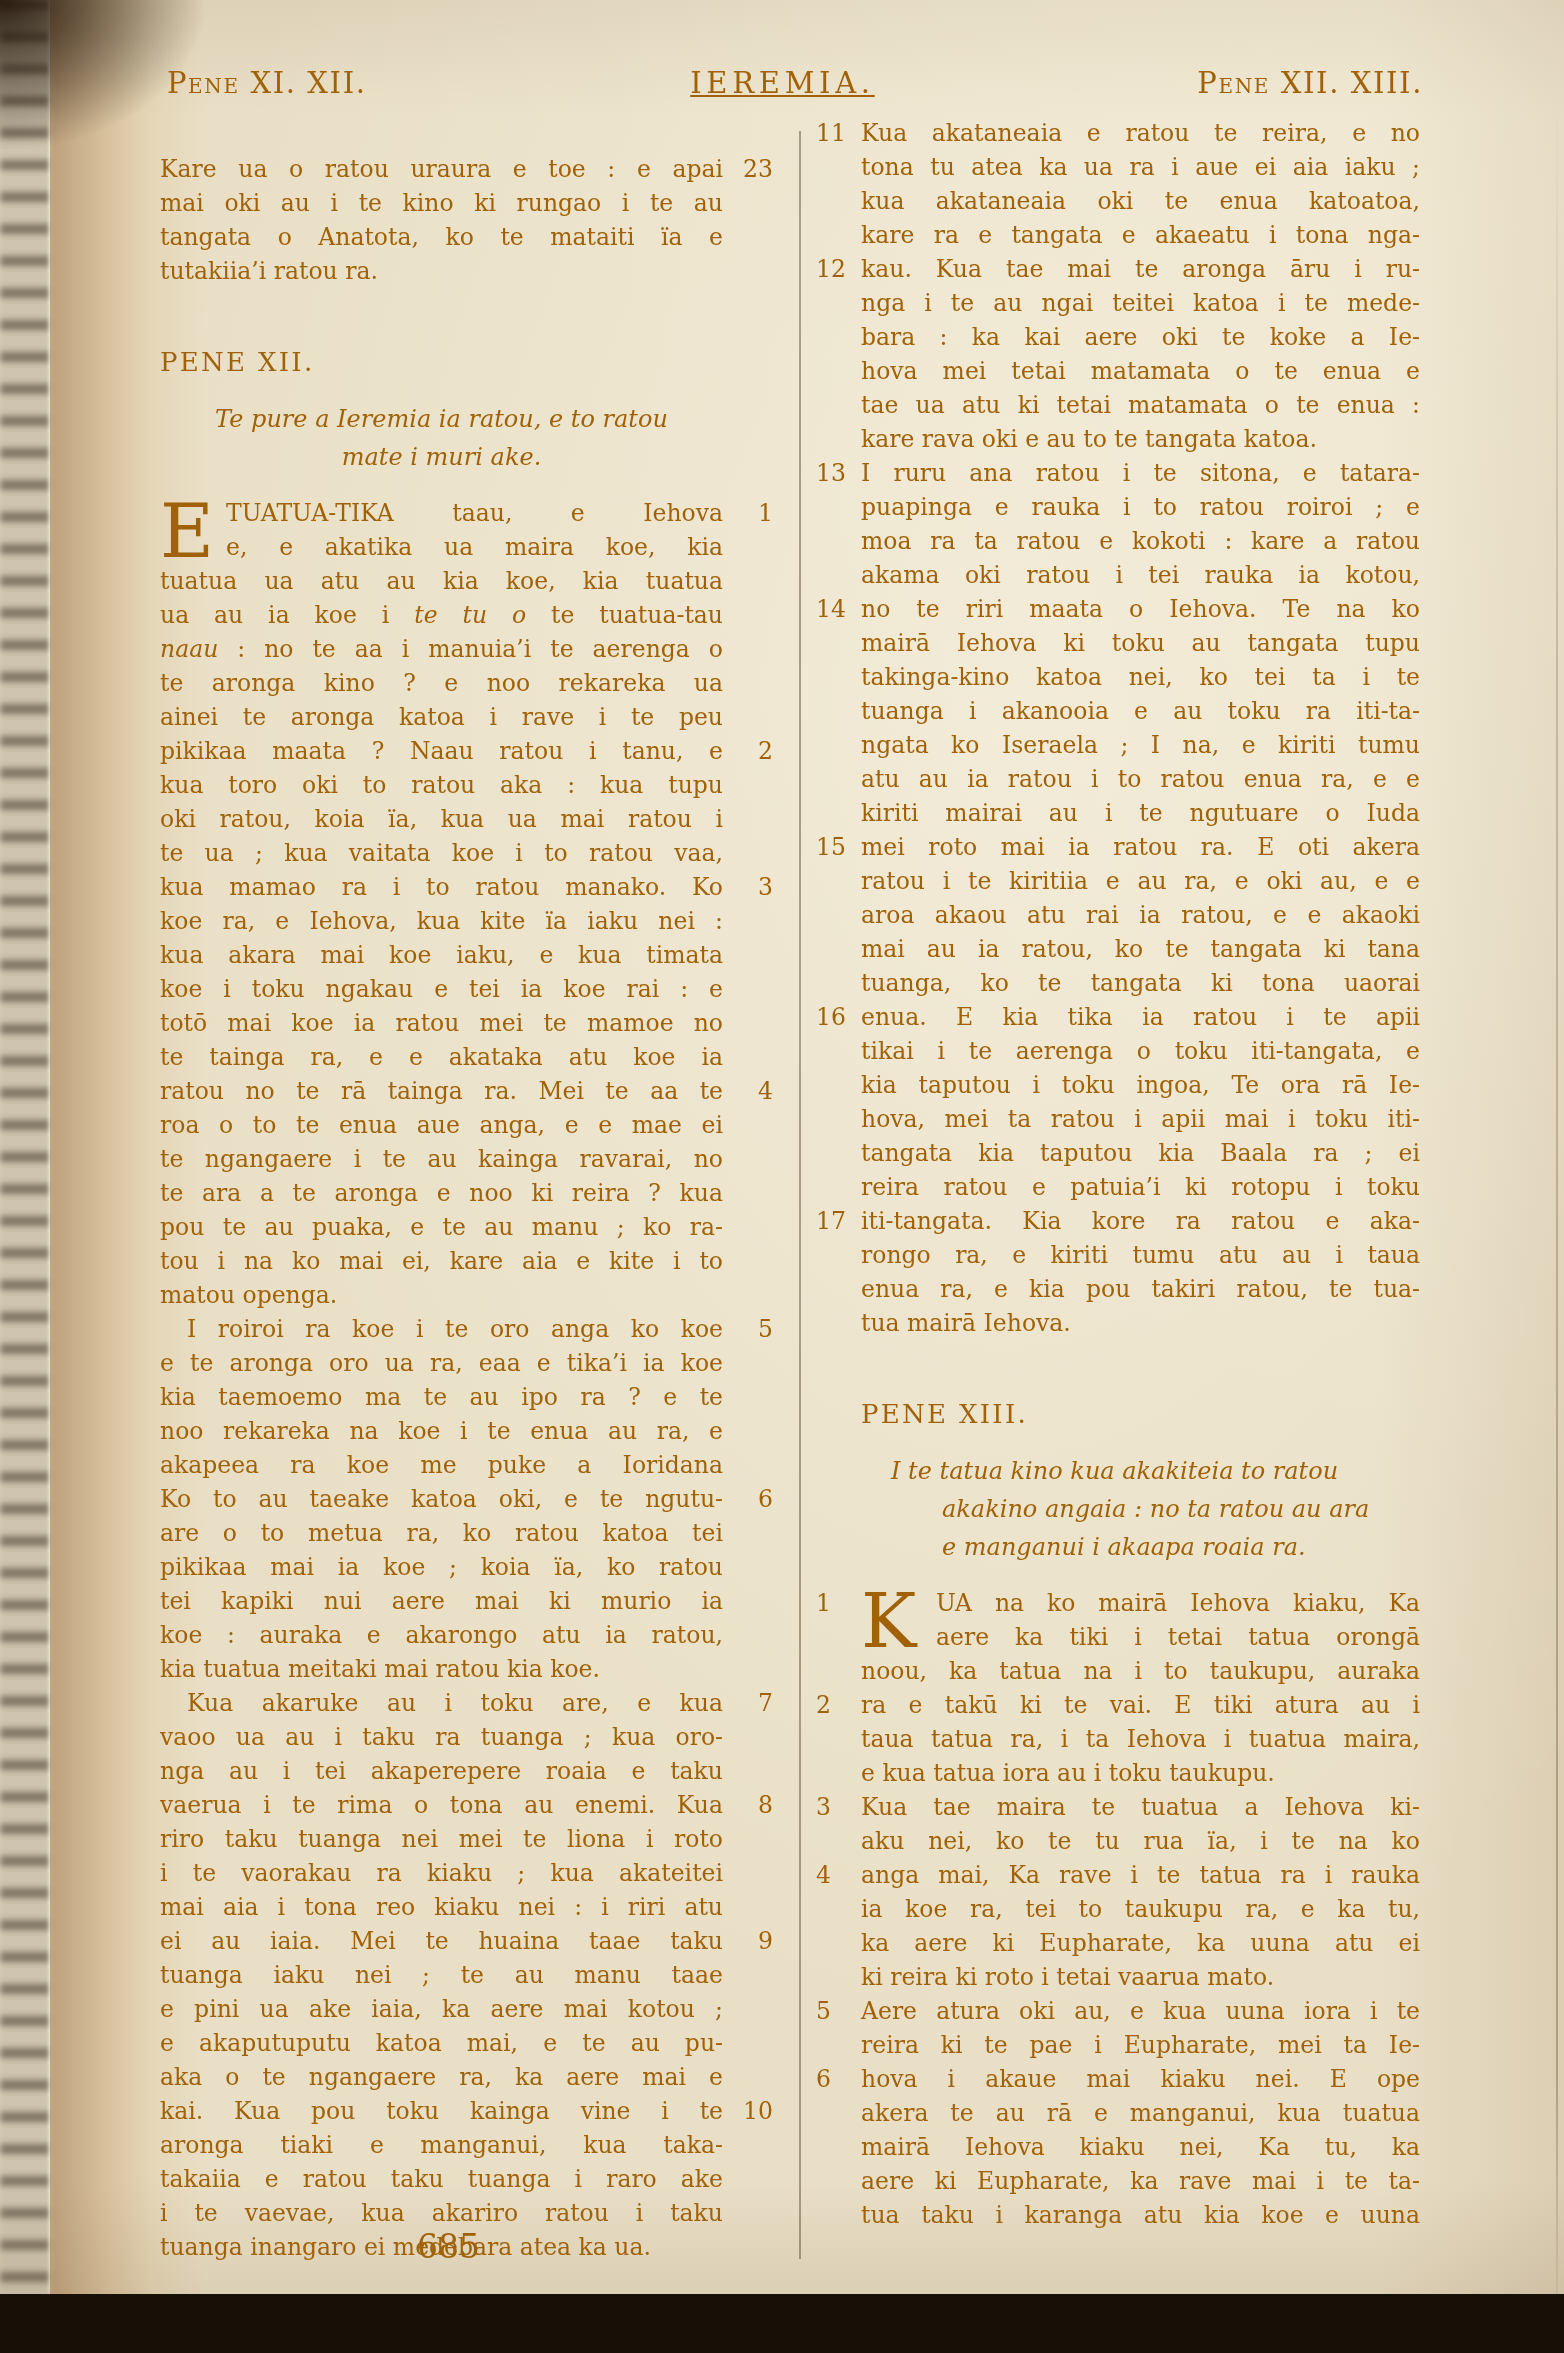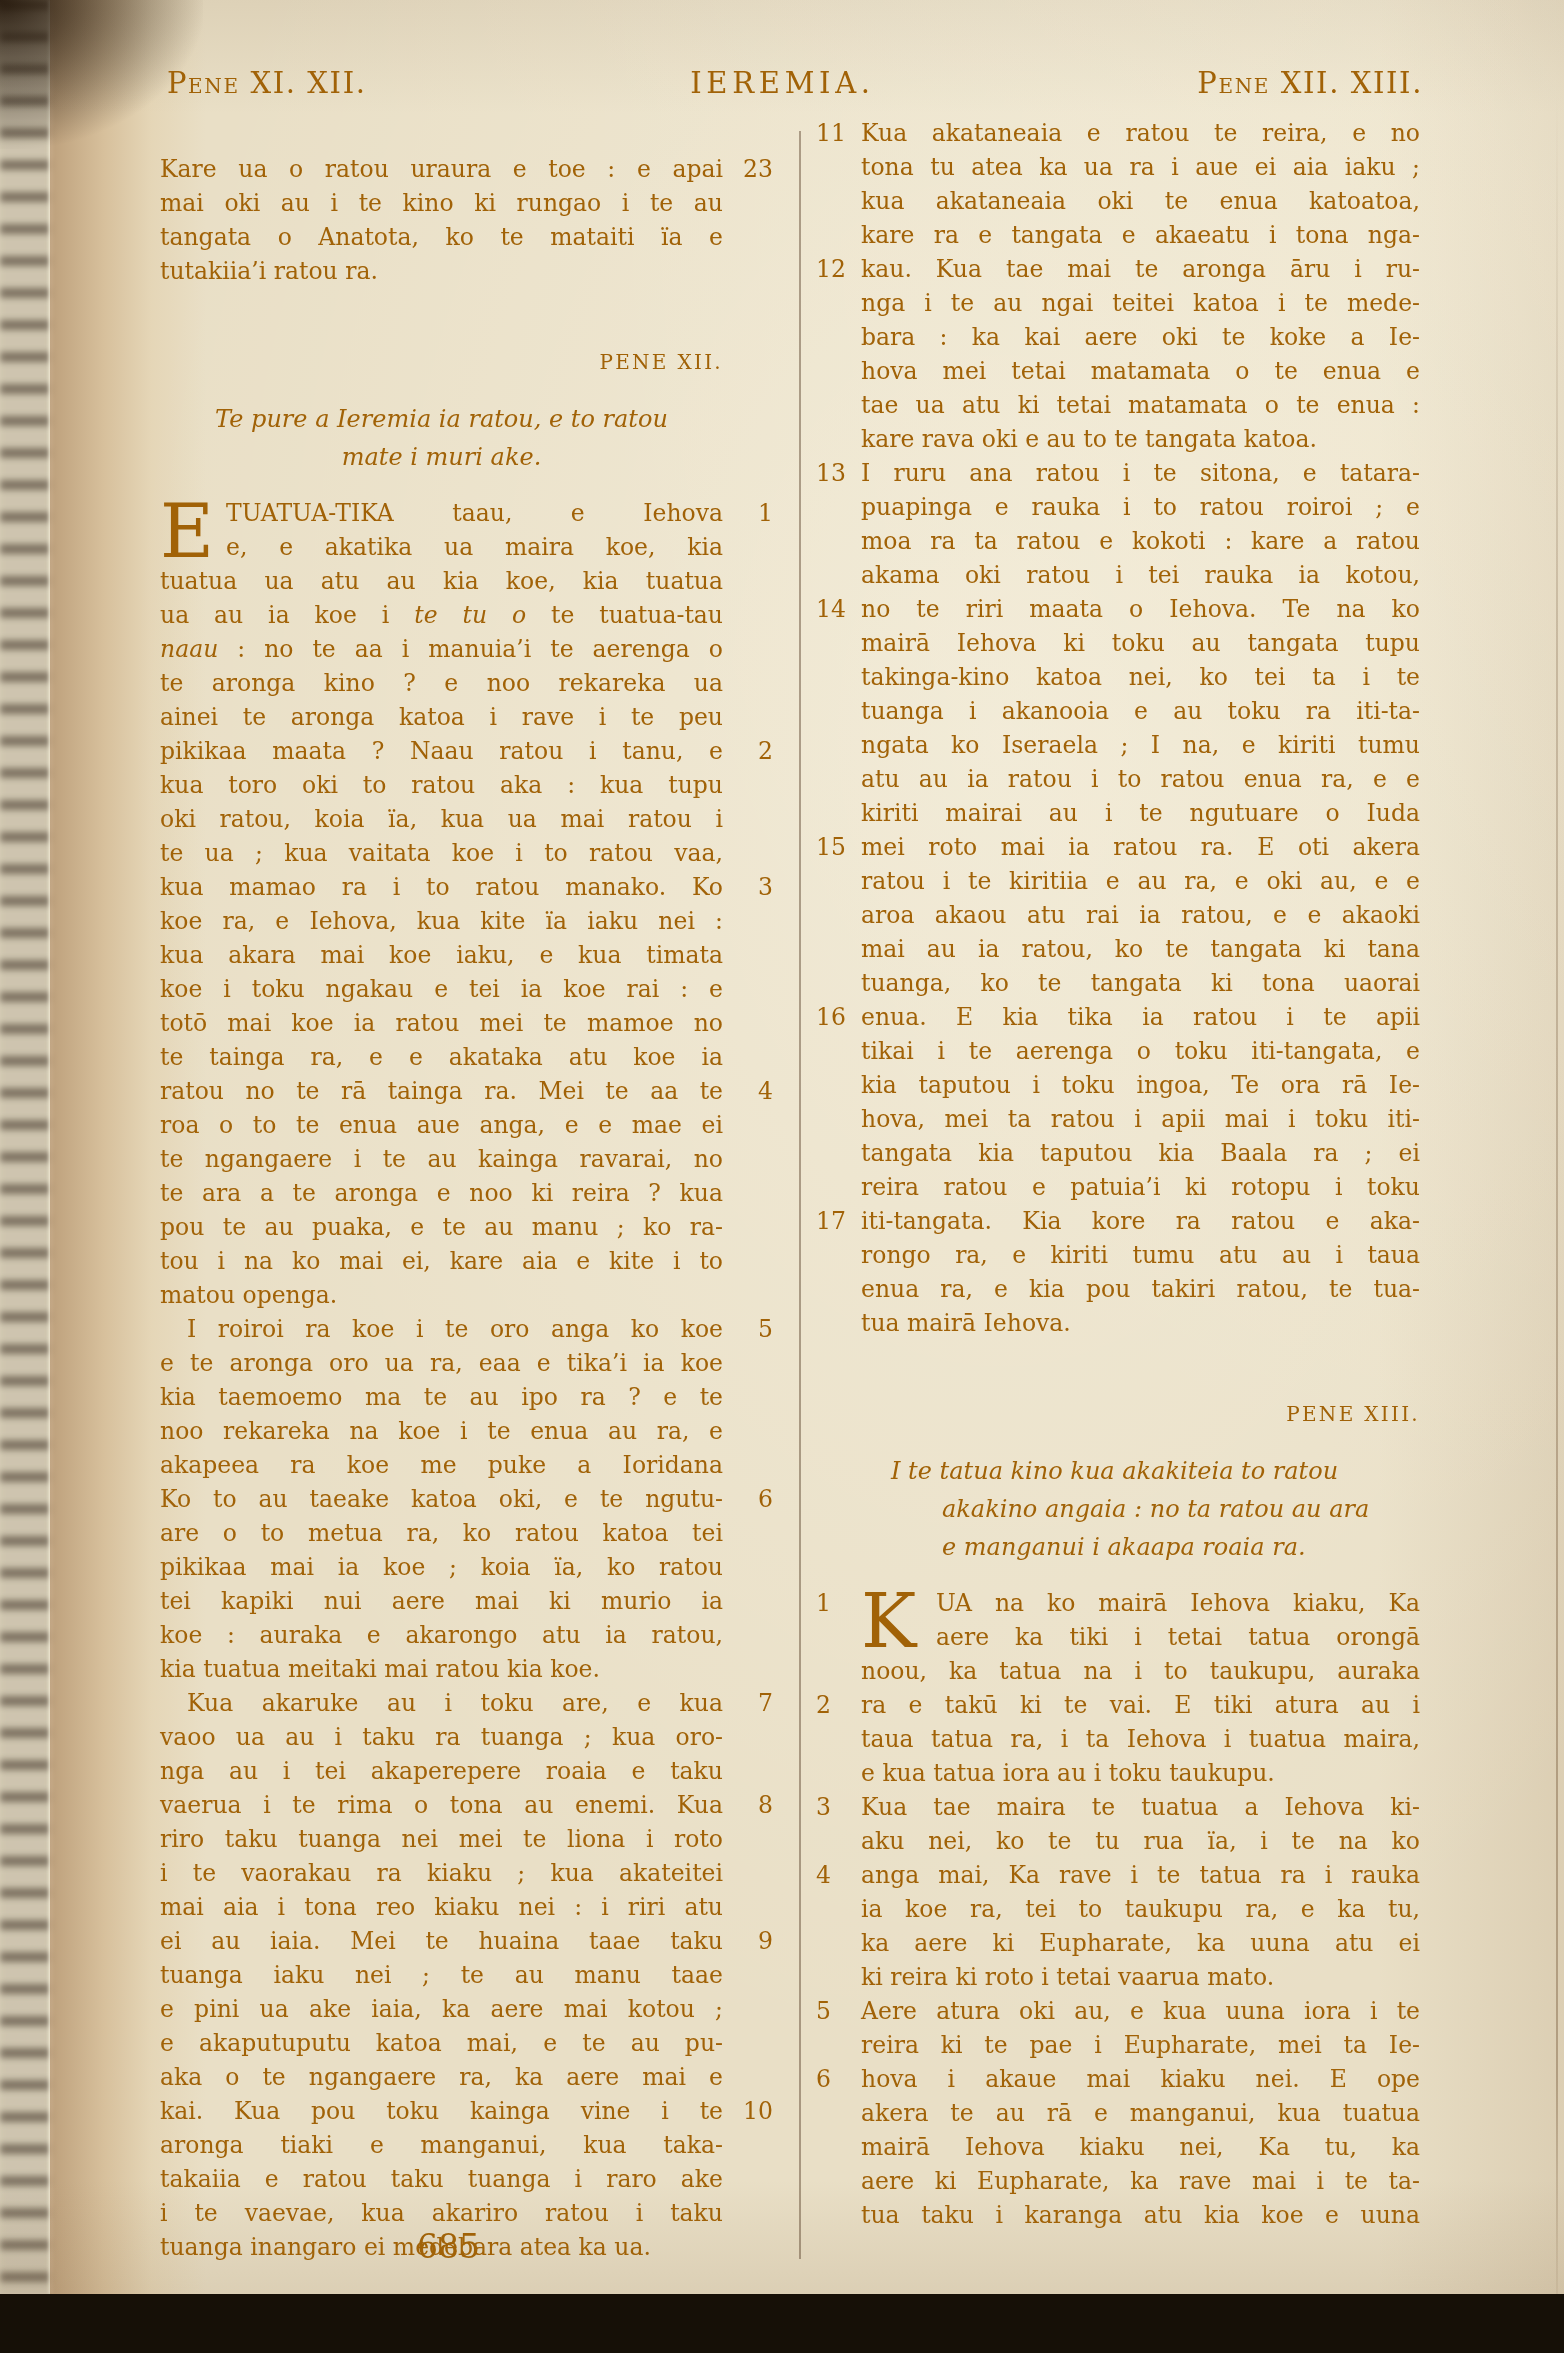--- a/index.html
+++ b/index.html
@@ -33,39 +33,39 @@
       rgba(146,98,50,.50), rgba(186,142,88,.38) 35%, rgba(214,182,130,.22) 65%, rgba(230,210,170,0) 100%);}
   .corner-shadow{position:absolute;left:0;top:0;width:203px;height:149px;z-index:4;pointer-events:none;
     background:radial-gradient(ellipse at 0% 0%, rgba(28,17,7,.95), rgba(28,17,7,0) 72%);}
   .column-divider{position:absolute;left:799px;top:131px;width:1.6px;height:2128px;z-index:7;
     background:rgba(88,64,42,.45);}
   .page-edge-right{position:absolute;right:7px;top:94px;width:2.3px;height:2254px;z-index:5;
     background:linear-gradient(to bottom, rgba(110,80,50,0), rgba(110,80,50,.40) 25%, rgba(110,80,50,.40) 88%, rgba(110,80,50,0));}
 
   .page-header{position:absolute;top:66px;left:0;right:0;height:41px;z-index:10;font-size:29px;}
   .header-left{position:absolute;left:167px;top:0;font-variant:small-caps;letter-spacing:1.6px;}
-  .header-center{position:absolute;left:0;right:0;top:0;text-align:center;letter-spacing:4.7px;}
+  .header-center{position:absolute;left:0;right:0;top:0;text-align:center;letter-spacing:4.7px;text-decoration:underline;}
   .header-right{position:absolute;right:142px;top:0;font-variant:small-caps;letter-spacing:1.6px;}
 
   .col{position:absolute;top:116px;z-index:10;}
   .col-left{left:160px;width:563px;margin-top:36px;}
   .col-right{left:861px;width:559px;}
 
   .verse-block{position:relative;margin-top:20.3px;}
   .col > .verse-block:first-child{margin-top:0;}
   .line{position:relative;height:34px;line-height:34px;font-size:23.5px;
     text-align:justify;text-align-last:justify;}
   .line.short{text-align-last:left;}
   .line.indent{text-indent:27px;}
   .vnum{position:absolute;top:0;font-size:23.5px;line-height:34px;}
   .vnum-right{right:-50px;}
   .vnum-left{left:-45px;}
   .drop-cap{position:absolute;left:0;top:3.9px;font-size:74px;line-height:63px;}
 
-  .chapter-heading{margin-top:55px;font-size:20px;line-height:38px;text-align:right;letter-spacing:2.3px;}
+  .chapter-heading{margin-top:55px;font-size:26px;line-height:38px;text-align:left;letter-spacing:2.3px;}
   .chapter-intro{margin-top:19px;font-style:italic;}
   .intro-line{height:38px;line-height:38px;font-size:24px;}
   .align-center{text-align:center;}
   .align-left{text-align:left;padding-left:30px;margin-top:12px;}
   .align-hang{text-align:left;padding-left:81px;}
 
   .page-number{position:absolute;left:167px;width:563px;top:2227px;z-index:10;
     text-align:center;font-size:33px;}
 </style>
 </head>

